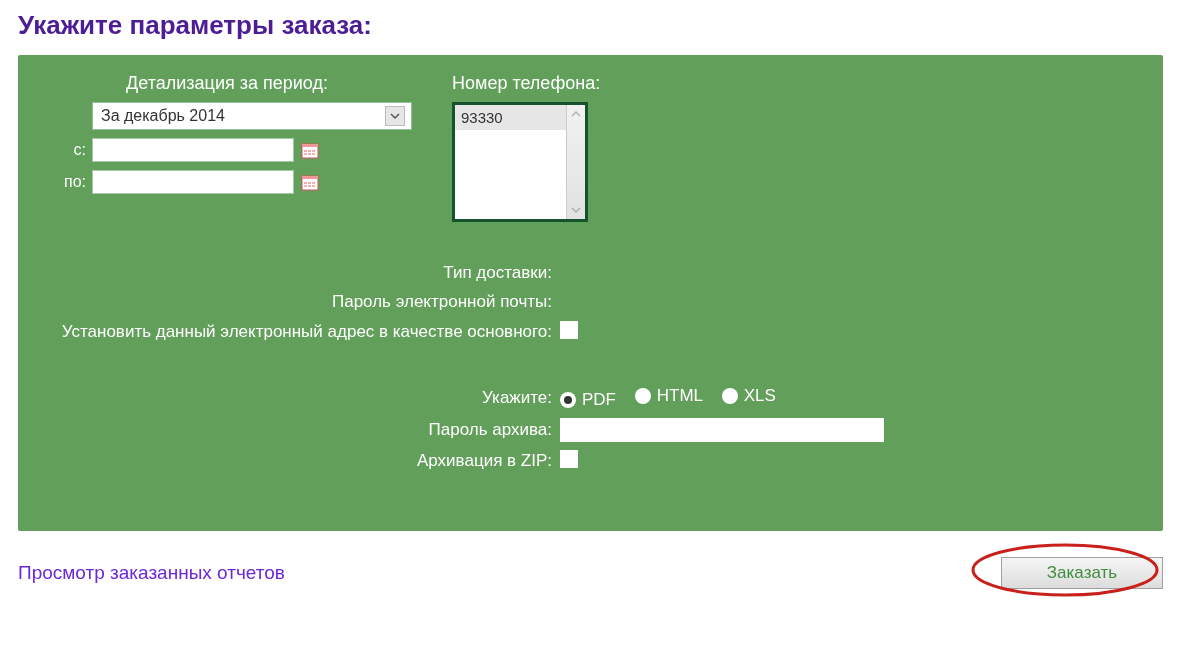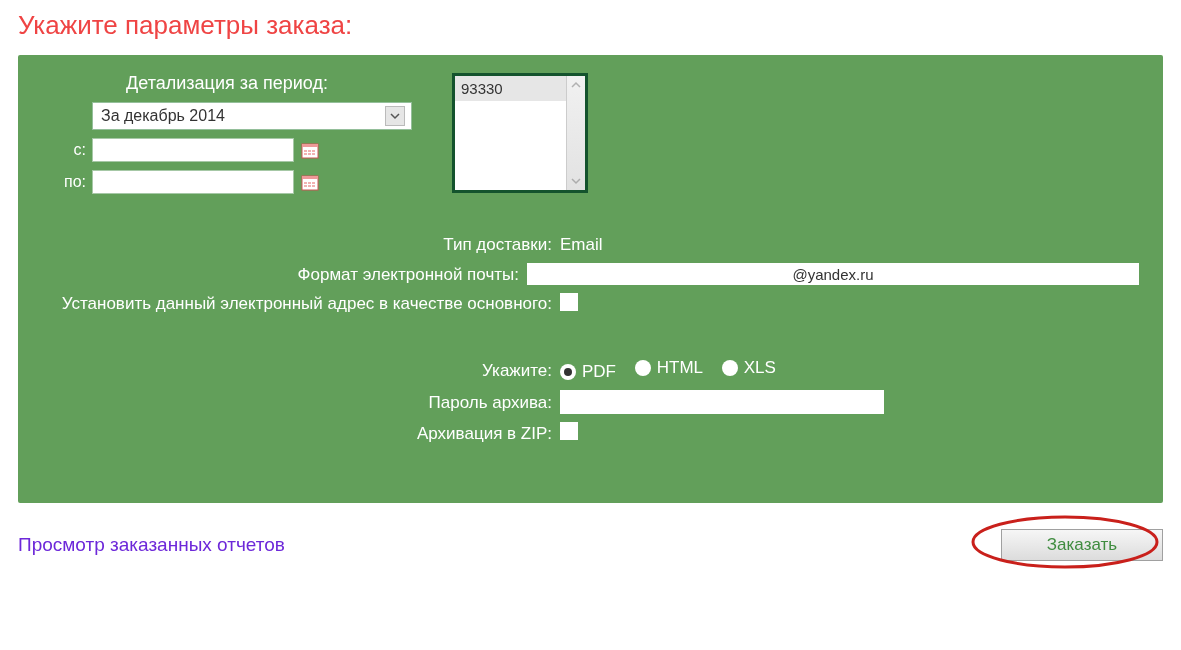--- a/index.html
+++ b/index.html
@@ -1,17 +1,17 @@
 <!DOCTYPE html>
 <html><head>
 <meta charset="utf-8">
 <style>
   html,body{margin:0;padding:0;background:#fff;font-family:Arial,Helvetica,sans-serif;font-size:16px;color:#333}
   .page{width:1181px;margin:0 auto}
-  h1.title{font-weight:normal;font-size:26px;color:#ef4444;margin:10px 0 14px 18px}
+  h1.title{font-weight:bold;font-size:26px;color:#4c1d95;margin:10px 0 14px 18px}
   .panel{background:#629f5a;margin:2px 18px;padding:18px 24px 24px 24px;border-radius:2px}
   .top{display:flex;gap:40px;align-items:flex-start}
   .period{width:370px}
   .plabel,.phonelabel{color:#fff;text-align:center;font-size:18px;margin-bottom:8px}
   .phonelabel{text-align:left;margin-left:0}
   .period-select{width:320px;height:28px;border:1px solid #94bf9a;background:#fff;display:flex;align-items:center;justify-content:space-between;padding:0 6px 0 8px;box-sizing:border-box;margin-left:50px}
   .period-select span{font-size:16px;color:#333}
   .chev{width:18px;height:18px;background:#e6e6e6;border:1px solid #bbb;display:flex;align-items:center;justify-content:center}
   .chev svg{width:10px;height:10px}
   .daterow{display:flex;align-items:center;margin-top:8px}
@@ -85,20 +85,21 @@
             <svg viewBox="0 0 20 20">
                 <rect x="2" y="4" width="16" height="14" fill="#fff" stroke="#c55" stroke-width="1"></rect>
                 <rect x="2" y="4" width="16" height="3" fill="#e99"></rect>
                 <path d="M4 11h3M8 11h3M12 11h3M4 14h3M8 14h3M12 14h3" stroke="#e99" stroke-width="1.5"></path>
               </svg>
           </span>
         </div>
       </div>
 
       <div class="phonecol">
+        <div class="phonelabel">Номер телефона:</div>
         <div class="phonebox">
           <div class="phonewrap" style="height:100%">
             <div class="list">
               <div class="item">93330</div>
             </div>
             <div class="sb">
               <svg viewBox="0 0 10 10">
                   <path d="M1 7 L5 3 L9 7" fill="none" stroke="#888" stroke-width="1.5"></path>
                 </svg>
               <svg viewBox="0 0 10 10">
@@ -106,29 +107,23 @@
                 </svg>
             </div>
           </div>
         </div>
       </div>
     </div>
 
     <div class="formarea">
       <div class="frow">
         <div class="flabel">Тип доставки:</div>
-        <div class="fval"><span class="text">Email</span></div>
       </div>
       <div class="frow">
-        <div class="flabel">Формат электронной почты:</div>
-        <div class="fval">
-          <div class="emailbox" style="justify-content:center">
-            <span>@yandex.ru</span>
-          </div>
-        </div>
+        <div class="flabel">Пароль электронной почты:</div>
       </div>
       <div class="frow" style="align-items:flex-start">
         <div class="flabel">Установить данный электронный адрес в качестве основного:</div>
         <div class="fval"><span class="chk"></span></div>
       </div>
 
       <div style="height:26px"></div>
 
       <div class="frow">
         <div class="flabel">Укажите:</div>

